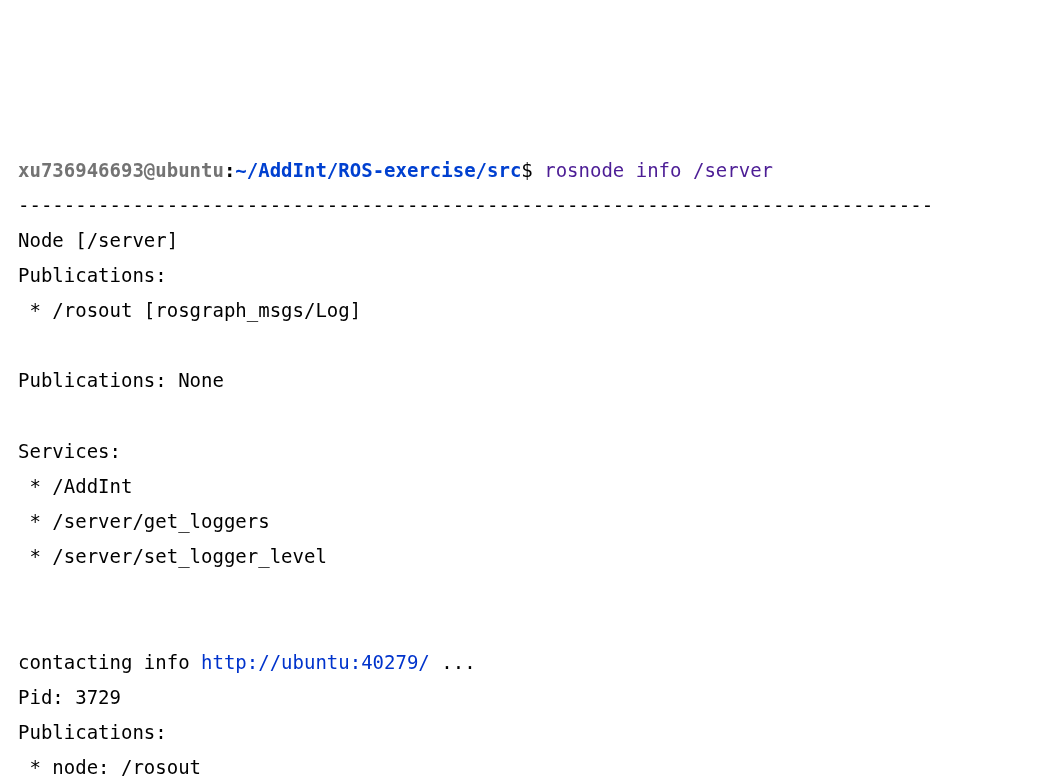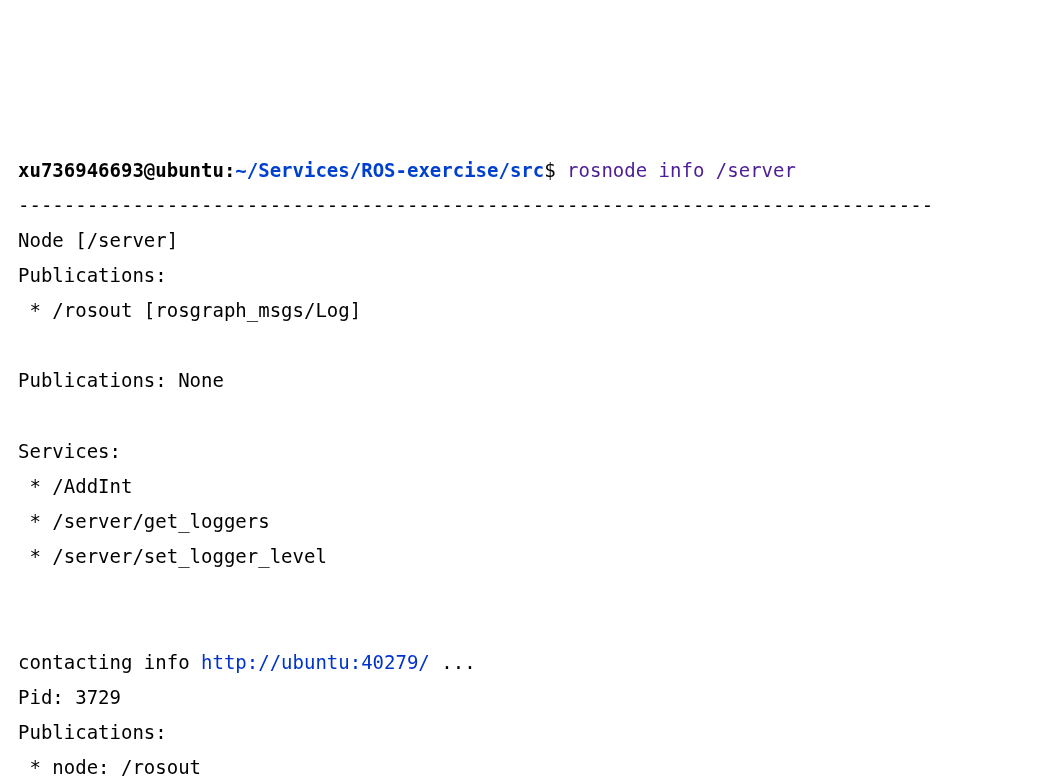--- a/index.html
+++ b/index.html
@@ -6,33 +6,33 @@
       margin: 0;
       padding: 12px 18px;
       font-family: "DejaVu Sans Mono", "Liberation Mono", "Courier New", monospace;
       font-size: 19px;
       line-height: 1.85;
       color: #000;
       background: #fff;
       white-space: pre;
       position: relative;
     }
-    .prompt-user { color: #000000; font-weight: bold; }
+    .prompt-user { color: #737373; font-weight: bold; }
     .prompt-colon { color: #000; font-weight: bold; }
     .prompt-path { color: #0040d0; font-weight: bold; }
     .prompt-dollar { color: #000; }
     .cmd { color: #4c1d95; }
     .link { color: #0033cc; cursor: pointer; }
   </style>
 </head>
 <body>
 
 
 
-<div><span class="prompt-user">xu736946693@ubuntu</span><span class="prompt-colon">:</span><span class="prompt-path">~/Services/ROS-exercise/src</span><span class="prompt-dollar">$ </span><span class="cmd">rosnode info /server</span>
+<div><span class="prompt-user">xu736946693@ubuntu</span><span class="prompt-colon">:</span><span class="prompt-path">~/AddInt/ROS-exercise/src</span><span class="prompt-dollar">$ </span><span class="cmd">rosnode info /server</span>
 <span>--------------------------------------------------------------------------------</span>
 <span>Node [/server]</span>
 <span>Publications: </span>
 <span> * /rosout [rosgraph_msgs/Log]</span>
 
 <span>Publications: None</span>
 
 <span>Services: </span>
 <span> * /AddInt</span>
 <span> * /server/get_loggers</span>

